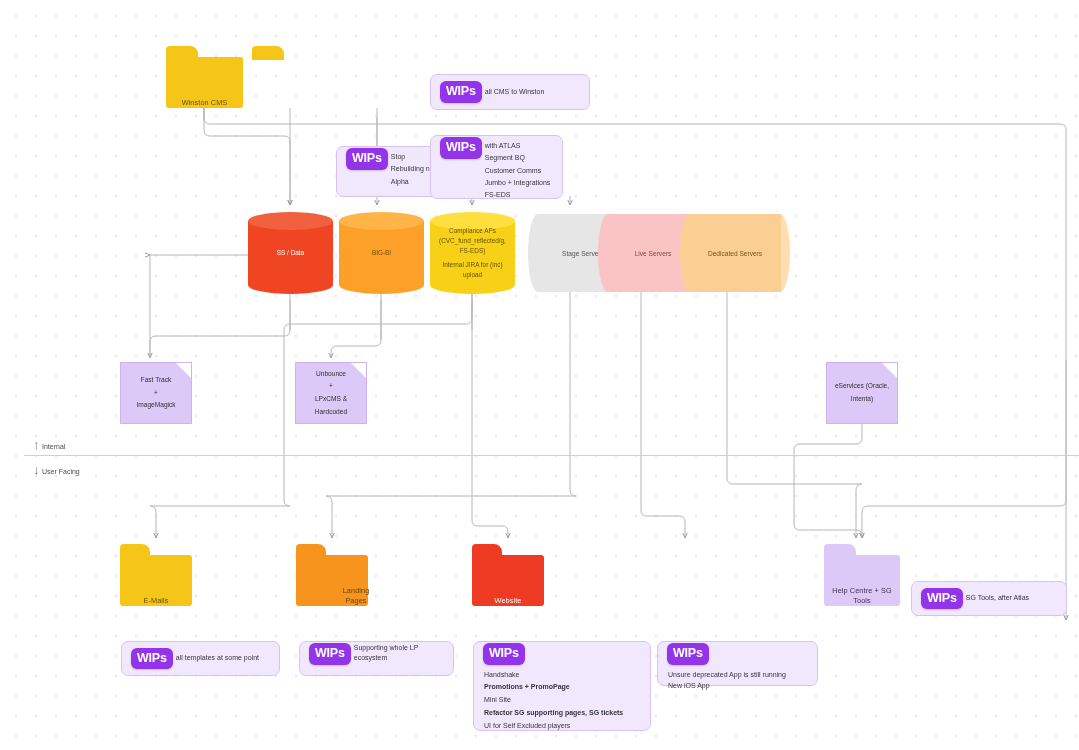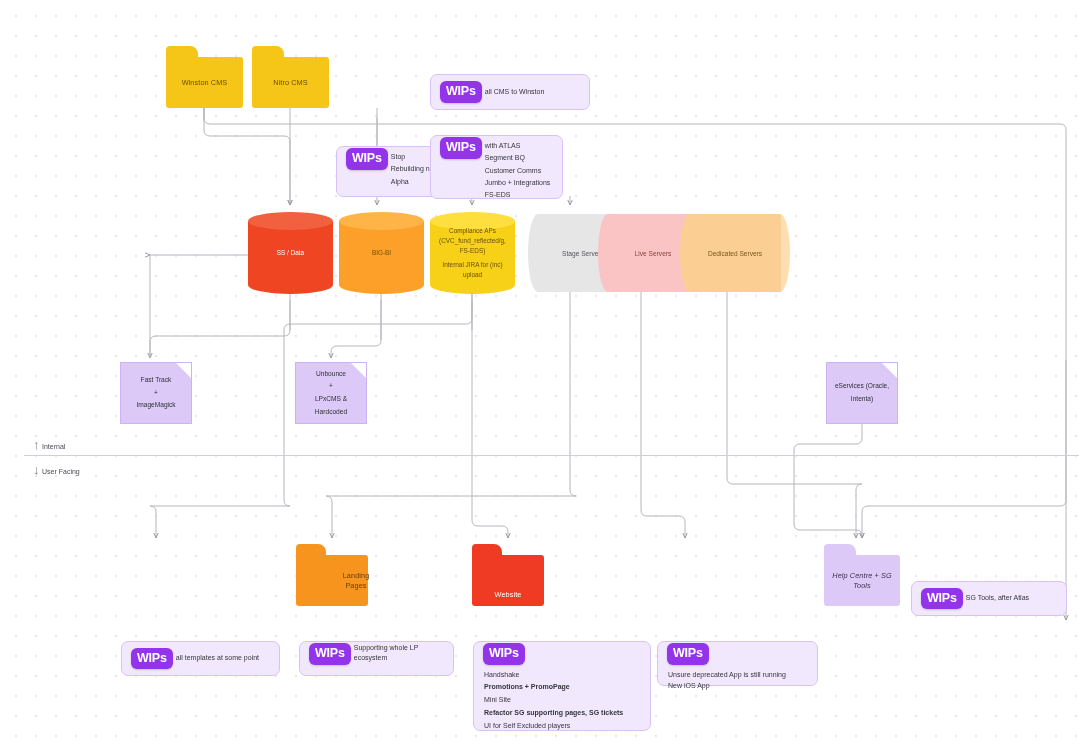--- a/index.html
+++ b/index.html
@@ -22,21 +22,21 @@
 
   
   .folder{display:block;}
   .folder .tab{
     position:absolute;left:0;top:0;width:42%;height:14px;
     border-radius:4px 8px 0 0;
   }
   .folder .body{
     position:absolute;left:0;top:11px;right:0;bottom:0;
     border-radius:3px;
-    display:flex;align-items:center;justify-content:center;
+    display:flex;align-items:flex-end;justify-content:center;
     text-align:center;
   }
   .folder .lbl{
     font-size:7.3px;color:#6b4f06;letter-spacing:.1px;line-height:1.35;
     padding:0 6px;
   }
   .folder.dark .lbl{color:#ffffff;margin-top:28px;}
 
   
   .cyl{position:absolute;}
@@ -150,23 +150,20 @@
 
   <div class="node folder" style="left:166px;top:46px;width:77px;height:62px;">
     <div class="tab" style="background:#f5c518;"></div>
     <div class="body" style="background:#f5c518;">
       <div class="lbl">Winston CMS</div>
     </div>
   </div>
 
   <div class="node folder" style="left:252px;top:46px;width:77px;height:62px;">
     <div class="tab" style="background:#f5c518;"></div>
-    <div class="body" style="background:#f5c518;">
-      <div class="lbl">Nitro CMS</div>
-    </div>
   </div>
 
 
   <div class="wip" style="left:430px;top:74px;width:140px;height:32px;align-items:center;">
     <div class="badge">WIPs</div>
     <div class="wtxt" style="padding-top:0;">
       <span>all CMS to Winston</span>
     </div>
   </div>
 
@@ -269,40 +266,46 @@
       <div>eServices (Oracle, Intenta)</div>
     </div>
   </div>
 
   <div class="divline" style="top:455px;"></div>
   <div class="arrowglyph" style="left:33px;top:438px;">↑</div>
   <div class="divlabel" style="left:42px;top:443px;">Internal</div>
   <div class="arrowglyph" style="left:33px;top:463px;">↓</div>
   <div class="divlabel" style="left:42px;top:468px;">User Facing</div>
 
+  <div class="node folder" style="left:120px;top:544px;width:72px;height:62px;">
+    <div class="tab" style="background:#f5c518;"></div>
+    <div class="body" style="background:#f5c518;">
+      <div class="lbl" style="color:#6b4f06;">E-Mails</div>
+    </div>
+  </div>
 
   <div class="node folder" style="left:296px;top:544px;width:72px;height:62px;">
     <div class="tab" style="background:#f7941d;"></div>
     <div class="body" style="background:#f7941d;">
       <div class="lbl" style="color:#6b4008;margin-left:48px;">Landing Pages</div>
     </div>
   </div>
 
   <div class="node folder dark" style="left:472px;top:544px;width:72px;height:62px;">
     <div class="tab" style="background:#ef3b24;"></div>
     <div class="body" style="background:#ef3b24;">
       <div class="lbl">Website</div>
     </div>
   </div>
 
 
   <div class="node folder" style="left:824px;top:544px;width:76px;height:62px;">
     <div class="tab" style="background:#ddc9f7;"></div>
     <div class="body" style="background:#ddc9f7;">
-      <div class="lbl" style="color:#3c2f52;font-style:italic;">Help Centre + SG Tools</div>
+      <div class="lbl" style="color:#3c2f52;">Help Centre + SG Tools</div>
     </div>
   </div>
 
   <div class="wip" style="left:911px;top:581px;width:136px;height:31px;align-items:center;">
     <div class="badge">WIPs</div>
     <div class="wtxt" style="padding-top:0;">
       <span>SG Tools, after Atlas</span>
     </div>
   </div>
 

